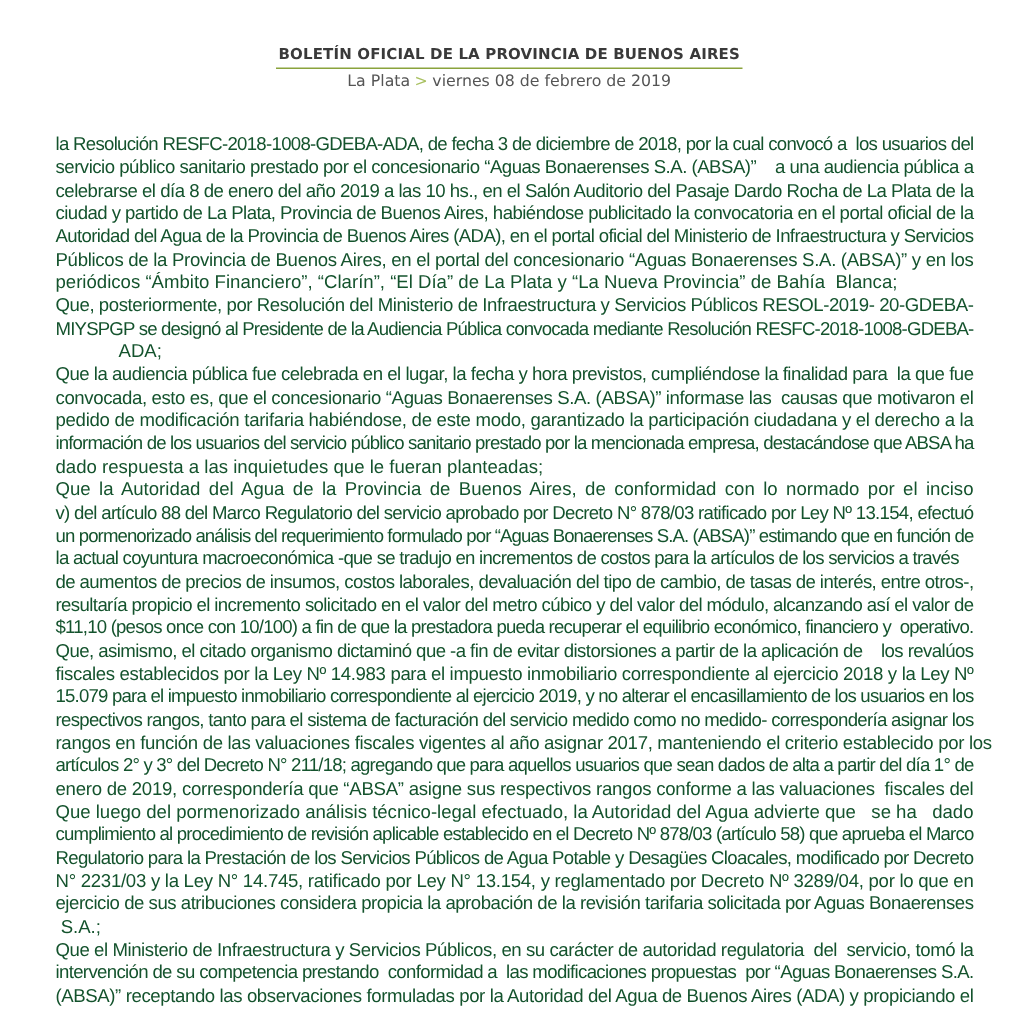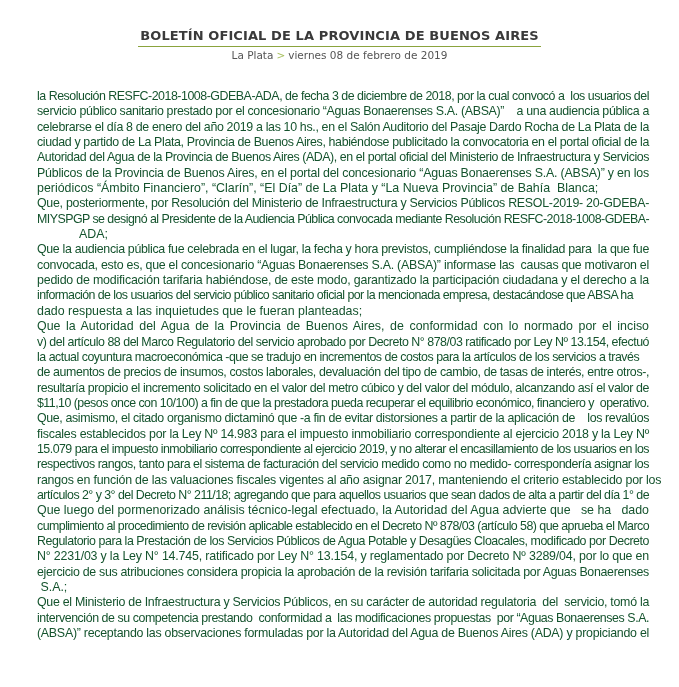--- a/index.html
+++ b/index.html
@@ -2,21 +2,21 @@
 <html><head>
 <meta charset="utf-8">
 <style>
   html, body { margin: 0; padding: 0; background: #ffffff; }
   body { width: 679px; height: 687px; overflow: hidden; position: relative; }
   .header { position: absolute; left: 0; top: 26px; width: 679px; text-align: center; }
   .header-title {
     display: inline-block;
     font-family: "DejaVu Sans", sans-serif;
     font-weight: bold;
-    font-size: 13px;
+    font-size: 10px;
     color: #3a3a3a;
     letter-spacing: 0.1px;
     padding: 0 2px 3px 2px;
     border-bottom: 1px solid #8aa33c;
   }
   .header-sub {
     font-family: "DejaVu Sans", sans-serif;
     font-size: 10.5px;
     color: #555555;
     margin-top: 2px;
@@ -58,38 +58,40 @@
     </div>
     <div class="para">
       <span class="line" style="white-space: pre; display: block; text-align: left; text-align-last: left; letter-spacing: -0.278739px;">Que, posteriormente, por Resolución del Ministerio de Infraestructura y Servicios Públicos RESOL-2019- 20-GDEBA-</span>
       <span class="line" style="white-space: pre; display: block; text-align: left; text-align-last: left; letter-spacing: -0.531537px;">MIYSPGP se designó al Presidente de la Audiencia Pública convocada mediante Resolución RESFC-2018-1008-GDEBA-</span>
       <span class="line last" style="white-space: pre; display: block; text-align: left; text-align-last: left; margin-left: 42px;">ADA;</span>
     </div>
     <div class="para">
       <span class="line" style="white-space: pre; display: block; text-align: left; text-align-last: left; letter-spacing: -0.327479px;">Que la audiencia pública fue celebrada en el lugar, la fecha y hora previstos, cumpliéndose la finalidad para  la que fue</span>
       <span class="line" style="white-space: pre; display: block; text-align: left; text-align-last: left; letter-spacing: -0.257038px;">convocada, esto es, que el concesionario “Aguas Bonaerenses S.A. (ABSA)” informase las  causas que motivaron el</span>
       <span class="line" style="white-space: pre; display: block; text-align: left; text-align-last: left; letter-spacing: -0.188859px;">pedido de modificación tarifaria habiéndose, de este modo, garantizado la participación ciudadana y el derecho a la</span>
-      <span class="line" style="white-space: pre; display: block; text-align: left; text-align-last: left; letter-spacing: -0.55843px;">información de los usuarios del servicio público sanitario oficial por la mencionada empresa, destacándose que ABSA ha</span>
+      <span class="line" style="white-space: pre; display: block; text-align: left; text-align-last: left; letter-spacing: -0.55843px;">información de los usuarios del servicio público sanitario prestado por la mencionada empresa, destacándose que ABSA ha</span>
       <span class="line last" style="white-space: pre; display: block; text-align: left; text-align-last: left;">dado respuesta a las inquietudes que le fueran planteadas;</span>
     </div>
     <div class="para">
       <span class="line" style="white-space: pre; display: block; text-align: left; text-align-last: left; word-spacing: 2.16233px;">Que la Autoridad del Agua de la Provincia de Buenos Aires, de conformidad con lo normado por el inciso</span>
       <span class="line" style="white-space: pre; display: block; text-align: left; text-align-last: left; letter-spacing: -0.464139px;">v) del artículo 88 del Marco Regulatorio del servicio aprobado por Decreto N° 878/03 ratificado por Ley Nº 13.154, efectuó</span>
+      <span class="line" style="white-space: pre; display: block; text-align: left; text-align-last: left; letter-spacing: -0.591346px;">un pormenorizado análisis del requerimiento formulado por “Aguas Bonaerenses S.A. (ABSA)” estimando que en función de</span>
       <span class="line" style="white-space: pre; display: block; text-align: left; text-align-last: left; letter-spacing: -0.484505px;">la actual coyuntura macroeconómica -que se tradujo en incrementos de costos para la artículos de los servicios a través</span>
       <span class="line" style="white-space: pre; display: block; text-align: left; text-align-last: left; letter-spacing: -0.384716px;">de aumentos de precios de insumos, costos laborales, devaluación del tipo de cambio, de tasas de interés, entre otros-,</span>
       <span class="line" style="white-space: pre; display: block; text-align: left; text-align-last: left; letter-spacing: -0.396673px;">resultaría propicio el incremento solicitado en el valor del metro cúbico y del valor del módulo, alcanzando así el valor de</span>
       <span class="line last" style="white-space: pre; display: block; text-align: left; text-align-last: left; letter-spacing: -0.52185px;">$11,10 (pesos once con 10/100) a fin de que la prestadora pueda recuperar el equilibrio económico, financiero y  operativo.</span>
     </div>
     <div class="para">
       <span class="line" style="white-space: pre; display: block; text-align: left; text-align-last: left; letter-spacing: -0.366108px;">Que, asimismo, el citado organismo dictaminó que -a fin de evitar distorsiones a partir de la aplicación de    los revalúos</span>
       <span class="line" style="white-space: pre; display: block; text-align: left; text-align-last: left; letter-spacing: -0.231065px;">fiscales establecidos por la Ley Nº 14.983 para el impuesto inmobiliario correspondiente al ejercicio 2018 y la Ley Nº</span>
       <span class="line" style="white-space: pre; display: block; text-align: left; text-align-last: left; letter-spacing: -0.527282px;">15.079 para el impuesto inmobiliario correspondiente al ejercicio 2019, y no alterar el encasillamiento de los usuarios en los</span>
       <span class="line" style="white-space: pre; display: block; text-align: left; text-align-last: left; letter-spacing: -0.453782px;">respectivos rangos, tanto para el sistema de facturación del servicio medido como no medido- correspondería asignar los</span>
       <span class="line" style="white-space: pre; display: block; text-align: left; text-align-last: left; letter-spacing: -0.213056px;">rangos en función de las valuaciones fiscales vigentes al año asignar 2017, manteniendo el criterio establecido por los</span>
       <span class="line" style="white-space: pre; display: block; text-align: left; text-align-last: left; letter-spacing: -0.532012px;">artículos 2° y 3° del Decreto N° 211/18; agregando que para aquellos usuarios que sean dados de alta a partir del día 1° de</span>
+      <span class="line" style="white-space: pre; display: block; text-align: left; text-align-last: left; letter-spacing: -0.170327px;">enero de 2019, correspondería que “ABSA” asigne sus respectivos rangos conforme a las valuaciones  fiscales del</span>
     </div>
     <div class="para">
       <span class="line" style="white-space: pre; display: block; text-align: left; text-align-last: left; letter-spacing: -0.00971284px;">Que luego del pormenorizado análisis técnico-legal efectuado, la Autoridad del Agua advierte que   se ha   dado</span>
       <span class="line" style="white-space: pre; display: block; text-align: left; text-align-last: left; letter-spacing: -0.542136px;">cumplimiento al procedimiento de revisión aplicable establecido en el Decreto Nº 878/03 (artículo 58) que aprueba el Marco</span>
       <span class="line" style="white-space: pre; display: block; text-align: left; text-align-last: left; letter-spacing: -0.438301px;">Regulatorio para la Prestación de los Servicios Públicos de Agua Potable y Desagües Cloacales, modificado por Decreto</span>
       <span class="line" style="white-space: pre; display: block; text-align: left; text-align-last: left; letter-spacing: -0.180863px;">N° 2231/03 y la Ley N° 14.745, ratificado por Ley N° 13.154, y reglamentado por Decreto Nº 3289/04, por lo que en</span>
       <span class="line" style="white-space: pre; display: block; text-align: left; text-align-last: left; letter-spacing: -0.31263px;">ejercicio de sus atribuciones considera propicia la aprobación de la revisión tarifaria solicitada por Aguas Bonaerenses</span>
       <span class="line last" style="white-space: pre; display: block; text-align: left; text-align-last: left;"> S.A.;</span>
     </div>
     <div class="para">

